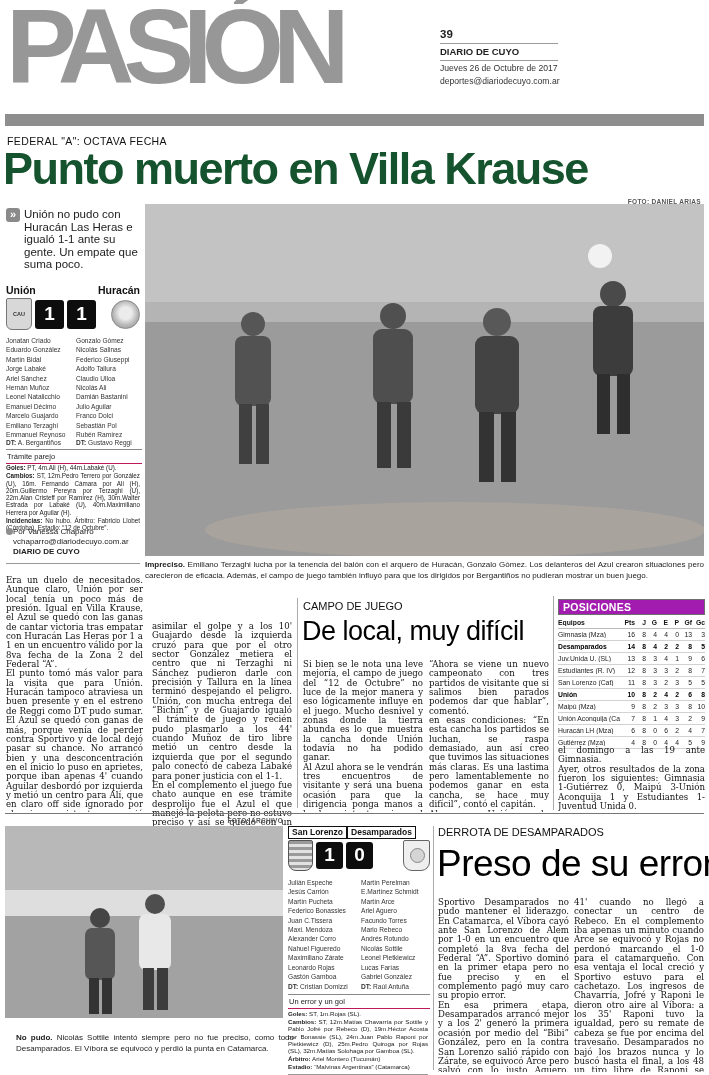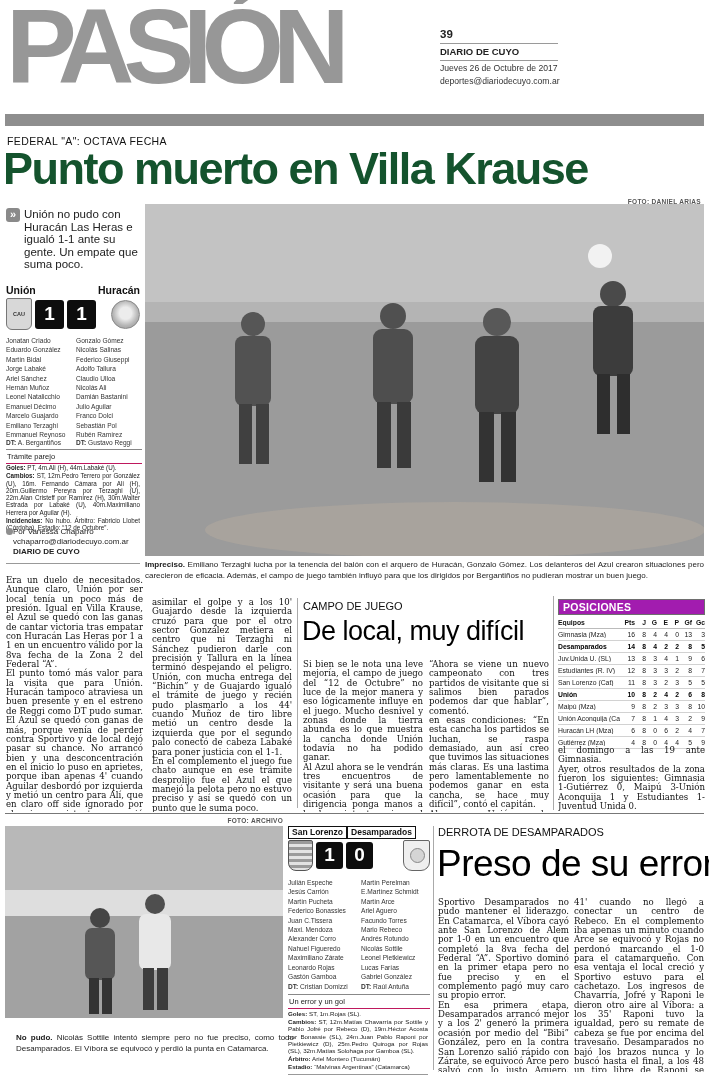--- a/index.html
+++ b/index.html
@@ -192,21 +192,21 @@
   </div>
   <p class="abs cap" style="left:145px;top:560px;width:559px;margin:0">
     <b>Impreciso.</b> <span>Emiliano Terzaghi lucha por la tenencia del balón con el arquero de Huracán, Gonzalo Gómez. Los delanteros del Azul crearon situaciones pero carecieron de eficacia. Además, el campo de juego también influyó para que los dirigidos por Bergantiños no pudieran mostrar un buen juego.</span>
   </p>
 
   <div class="abs bodycol ser" style="left:6px;top:576px;width:137px;height:236px;overflow:hidden">
 
   <p>Era un duelo de necesitados. Aunque claro, Unión por ser local tenía un poco más de presión. Igual en Villa Krause, el Azul se quedó con las ganas de cantar victoria tras empatar con Huracán Las Heras por 1 a 1 en un encuentro válido por la 8va fecha de la Zona 2 del Federal “A”.</p>
       <p>El punto tomó más valor para la visita que para Unión. Huracán tampoco atraviesa un buen presente y en el estreno de Reggi como DT pudo sumar. El Azul se quedó con ganas de más, porque venía de perder contra Sportivo y de local dejó pasar su chance. No arrancó bien y una desconcentración en el inicio lo puso en aprietes, porque iban apenas 4' cuando Aguilar desbordó por izquierda y metió un centro para Alí, que en claro off side ignorado por el primer asistente, apareció para marcar el 1-0. Unión supo</p>
     </div>
-  <div class="abs bodycol ser" style="left:152px;top:598px;width:140px;height:214px;overflow:hidden">
+  <div class="abs bodycol ser" style="left:152px;top:622px;width:140px;height:214px;overflow:hidden">
 
   <p>asimilar el golpe y a los 10' Guajardo desde la izquierda cruzó para que por el otro sector González metiera el centro que ni Terzaghi ni Sánchez pudieron darle con precisión y Tallura en la línea terminó despejando el peligro. Unión, con mucha entrega del “Bichín” y de Guajardo igualó el trámite de juego y recién pudo plasmarlo a los 44' cuando Muñoz de tiro libre metió un centro desde la izquierda que por el segundo palo conectó de cabeza Labaké para poner justicia con el 1-1.</p>
       <p>En el complemento el juego fue chato aunque en ese trámite desprolijo fue el Azul el que manejó la pelota pero no estuvo preciso y así se quedó con un punto que le suma poco.</p>
     </div>
 
   <div class="abs vrule" style="left:297px;top:598px;height:210px"></div>
   <div class="abs vrule" style="left:553px;top:596px;height:214px"></div>
 
   <div class="abs kick2" style="left:303px;top:600px">CAMPO DE JUEGO</div>
   <div class="abs head2" style="left:302px;top:618px">De local, muy difícil</div>

